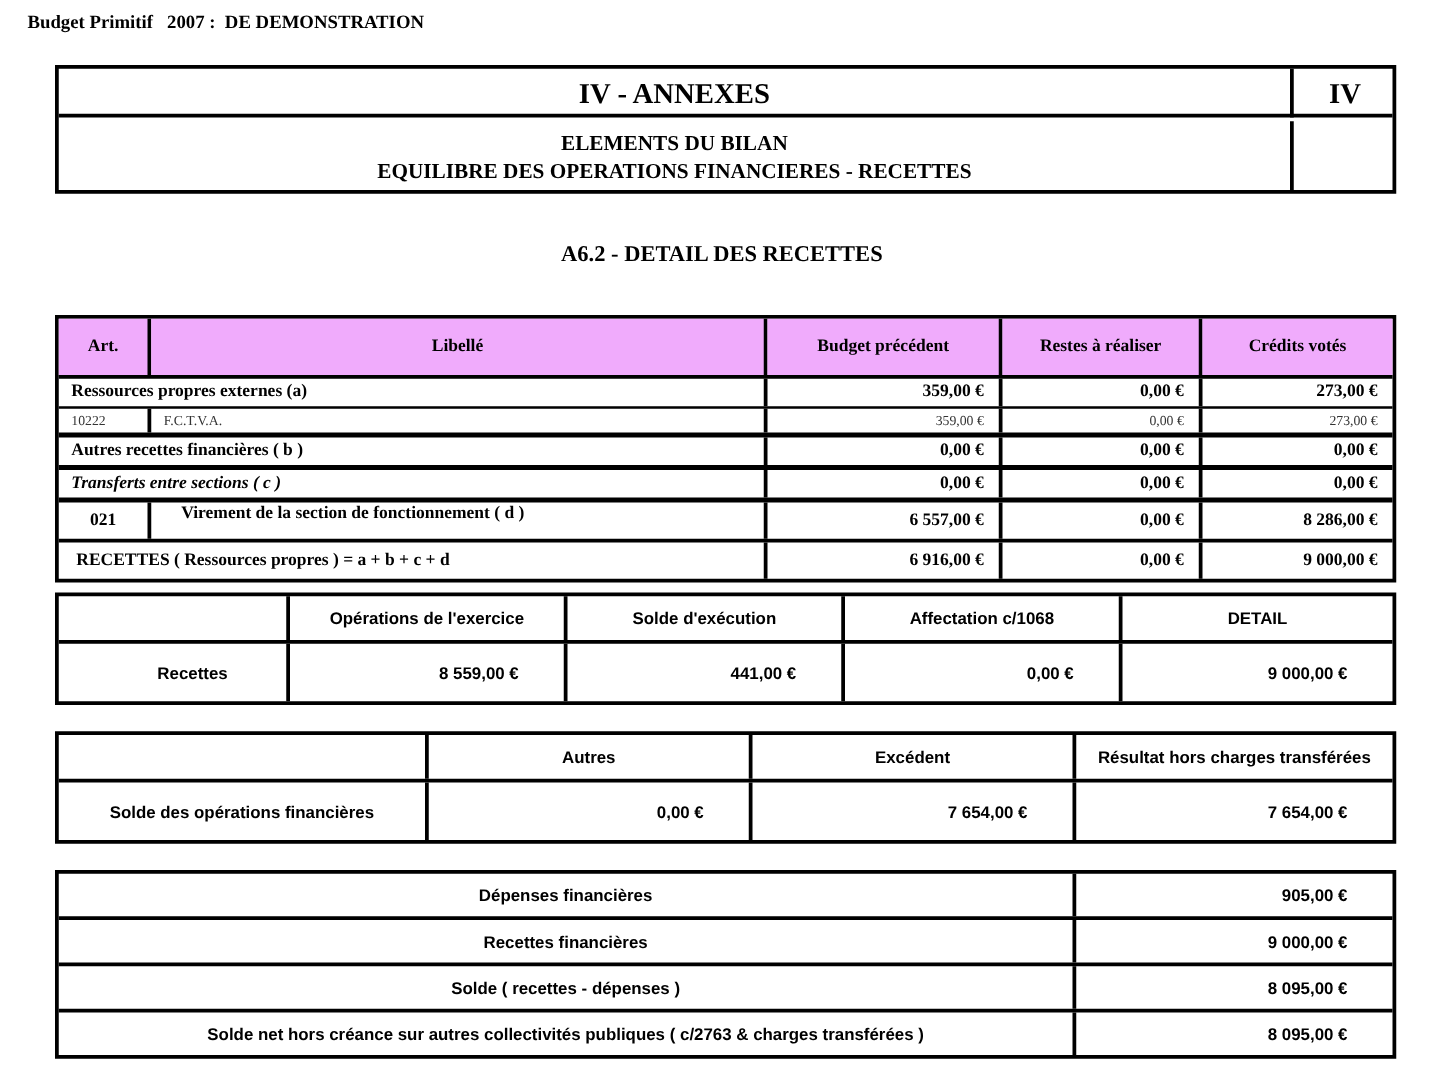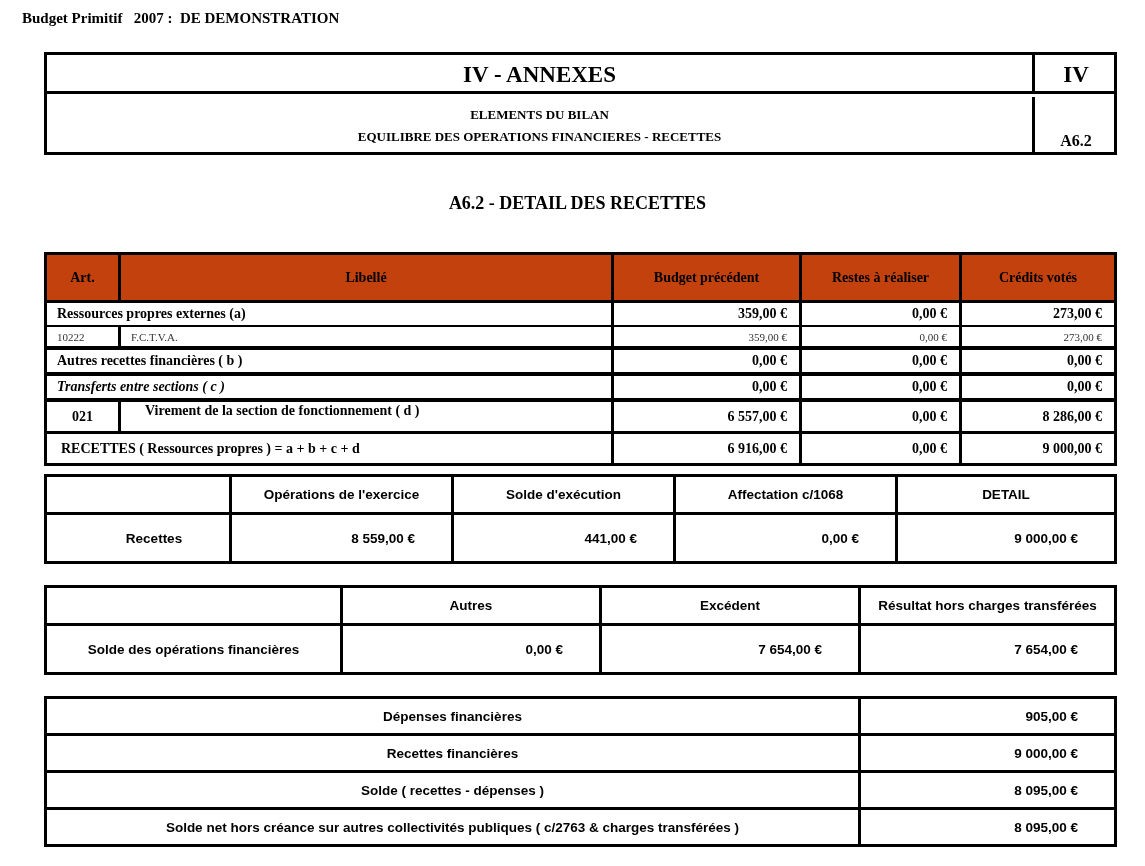--- a/index.html
+++ b/index.html
@@ -10,42 +10,42 @@
 
     
     .hdr { position: absolute; left: 44px; top: 52px; width: 1073px; height: 103px; border: 3px solid #000; text-align: center; }
     .hdr .row1 { position: absolute; left: 0; top: 0; width: 100%; height: 39px; border-bottom: 3px solid #000; }
     .hdr .row2 { position: absolute; left: 0; top: 42px; width: 100%; height: 55px; }
     .hdr .main1 { position: absolute; left: 0; top: 0; width: 988px; height: 39px; border-right: 3px solid #000;
       display: flex; align-items: center; justify-content: center; font-size: 23px; font-weight: bold; }
     .hdr .side1 { position: absolute; left: 991px; top: 0; right: 0; height: 39px;
       display: flex; align-items: center; justify-content: center; font-size: 23px; font-weight: bold; }
     .hdr .main2 { position: absolute; left: 0; top: 0; width: 988px; height: 55px; border-right: 3px solid #000;
-      display: flex; flex-direction: column; align-items: center; justify-content: center; font-size: 13px; font-weight: bold; line-height: 22px; padding-top: 2px; }
+      display: flex; flex-direction: column; align-items: center; justify-content: center; font-size: 17px; font-weight: bold; line-height: 22px; padding-top: 2px; }
     .hdr .side2 { position: absolute; left: 991px; top: 0; right: 0; height: 55px;
       display: flex; align-items: flex-end; justify-content: center; font-size: 16px; font-weight: bold; padding-bottom: 2px; }
 
     .section-title { position: absolute; left: 0; width: 1145px; top: 193px; text-align: center; font-size: 18px; font-weight: bold; padding-left: 0; }
     .section-title span { position: relative; left: 5px; }
 
     
     .detail { position: absolute; left: 44px; top: 252px; width: 1073px; border: 3px solid #000; }
     .drow { position: relative; display: flex; border-bottom: 3px solid #000; }
     .drow:last-child { border-bottom: none; }
     .drow.thin { border-bottom-width: 2px; }
     .drow.thick { border-bottom-width: 4px; }
     .dcell { border-right: 3px solid #000; display: flex; align-items: center; font-size: 14px; font-weight: bold; overflow: hidden; white-space: nowrap; }
     .dcell:last-child { border-right: none; }
     .c-label { width: 567px; padding-left: 10px; }
     .c-art { width: 74px; justify-content: center; }
     .c-lib { width: 493px; padding-left: 10px; }
     .c-num1 { width: 188px; justify-content: flex-end; padding-right: 12px; }
     .c-num2 { width: 160px; justify-content: flex-end; padding-right: 12px; }
     .c-num3 { flex: 1; justify-content: flex-end; padding-right: 12px; }
-    .head .dcell { background: #c2410c; justify-content: center; padding: 0; height: 45px; font-size: 14px; }
+    .head .dcell { background: #f0abfc; justify-content: center; padding: 0; height: 45px; font-size: 14px; }
     .small .dcell { font-weight: normal; font-size: 11px; color: #333; }
     .italic-label { font-style: italic; }
     .h22 .dcell { height: 22px; }
     .h20 .dcell { height: 19px; }
     .h29 .dcell { height: 29px; }
     .c-lib.top { align-items: flex-start; padding-top: 1px; padding-left: 24px; }
 
     
     .gtable { position: absolute; left: 44px; width: 1073px; border: 3px solid #000; font-family: "Liberation Sans", sans-serif; }
     .grow { display: flex; border-bottom: 3px solid #000; }
@@ -77,21 +77,20 @@
 <div class="hdr">
   <div class="row1">
     <div class="main1">IV - ANNEXES</div>
     <div class="side1">IV</div>
   </div>
   <div class="row2">
     <div class="main2">
       <div>ELEMENTS DU BILAN</div>
       <div>EQUILIBRE DES OPERATIONS FINANCIERES - RECETTES</div>
     </div>
-    <div class="side2">A6.2</div>
   </div>
 </div>
 
 <div class="section-title"><span>A6.2 - DETAIL DES RECETTES</span></div>
 
 <div class="detail">
   <div class="drow head">
     <div class="dcell c-art">Art.</div>
     <div class="dcell c-lib" style="justify-content:center;padding:0;">Libellé</div>
     <div class="dcell c-num1" style="justify-content:center;padding:0;">Budget précédent</div>

